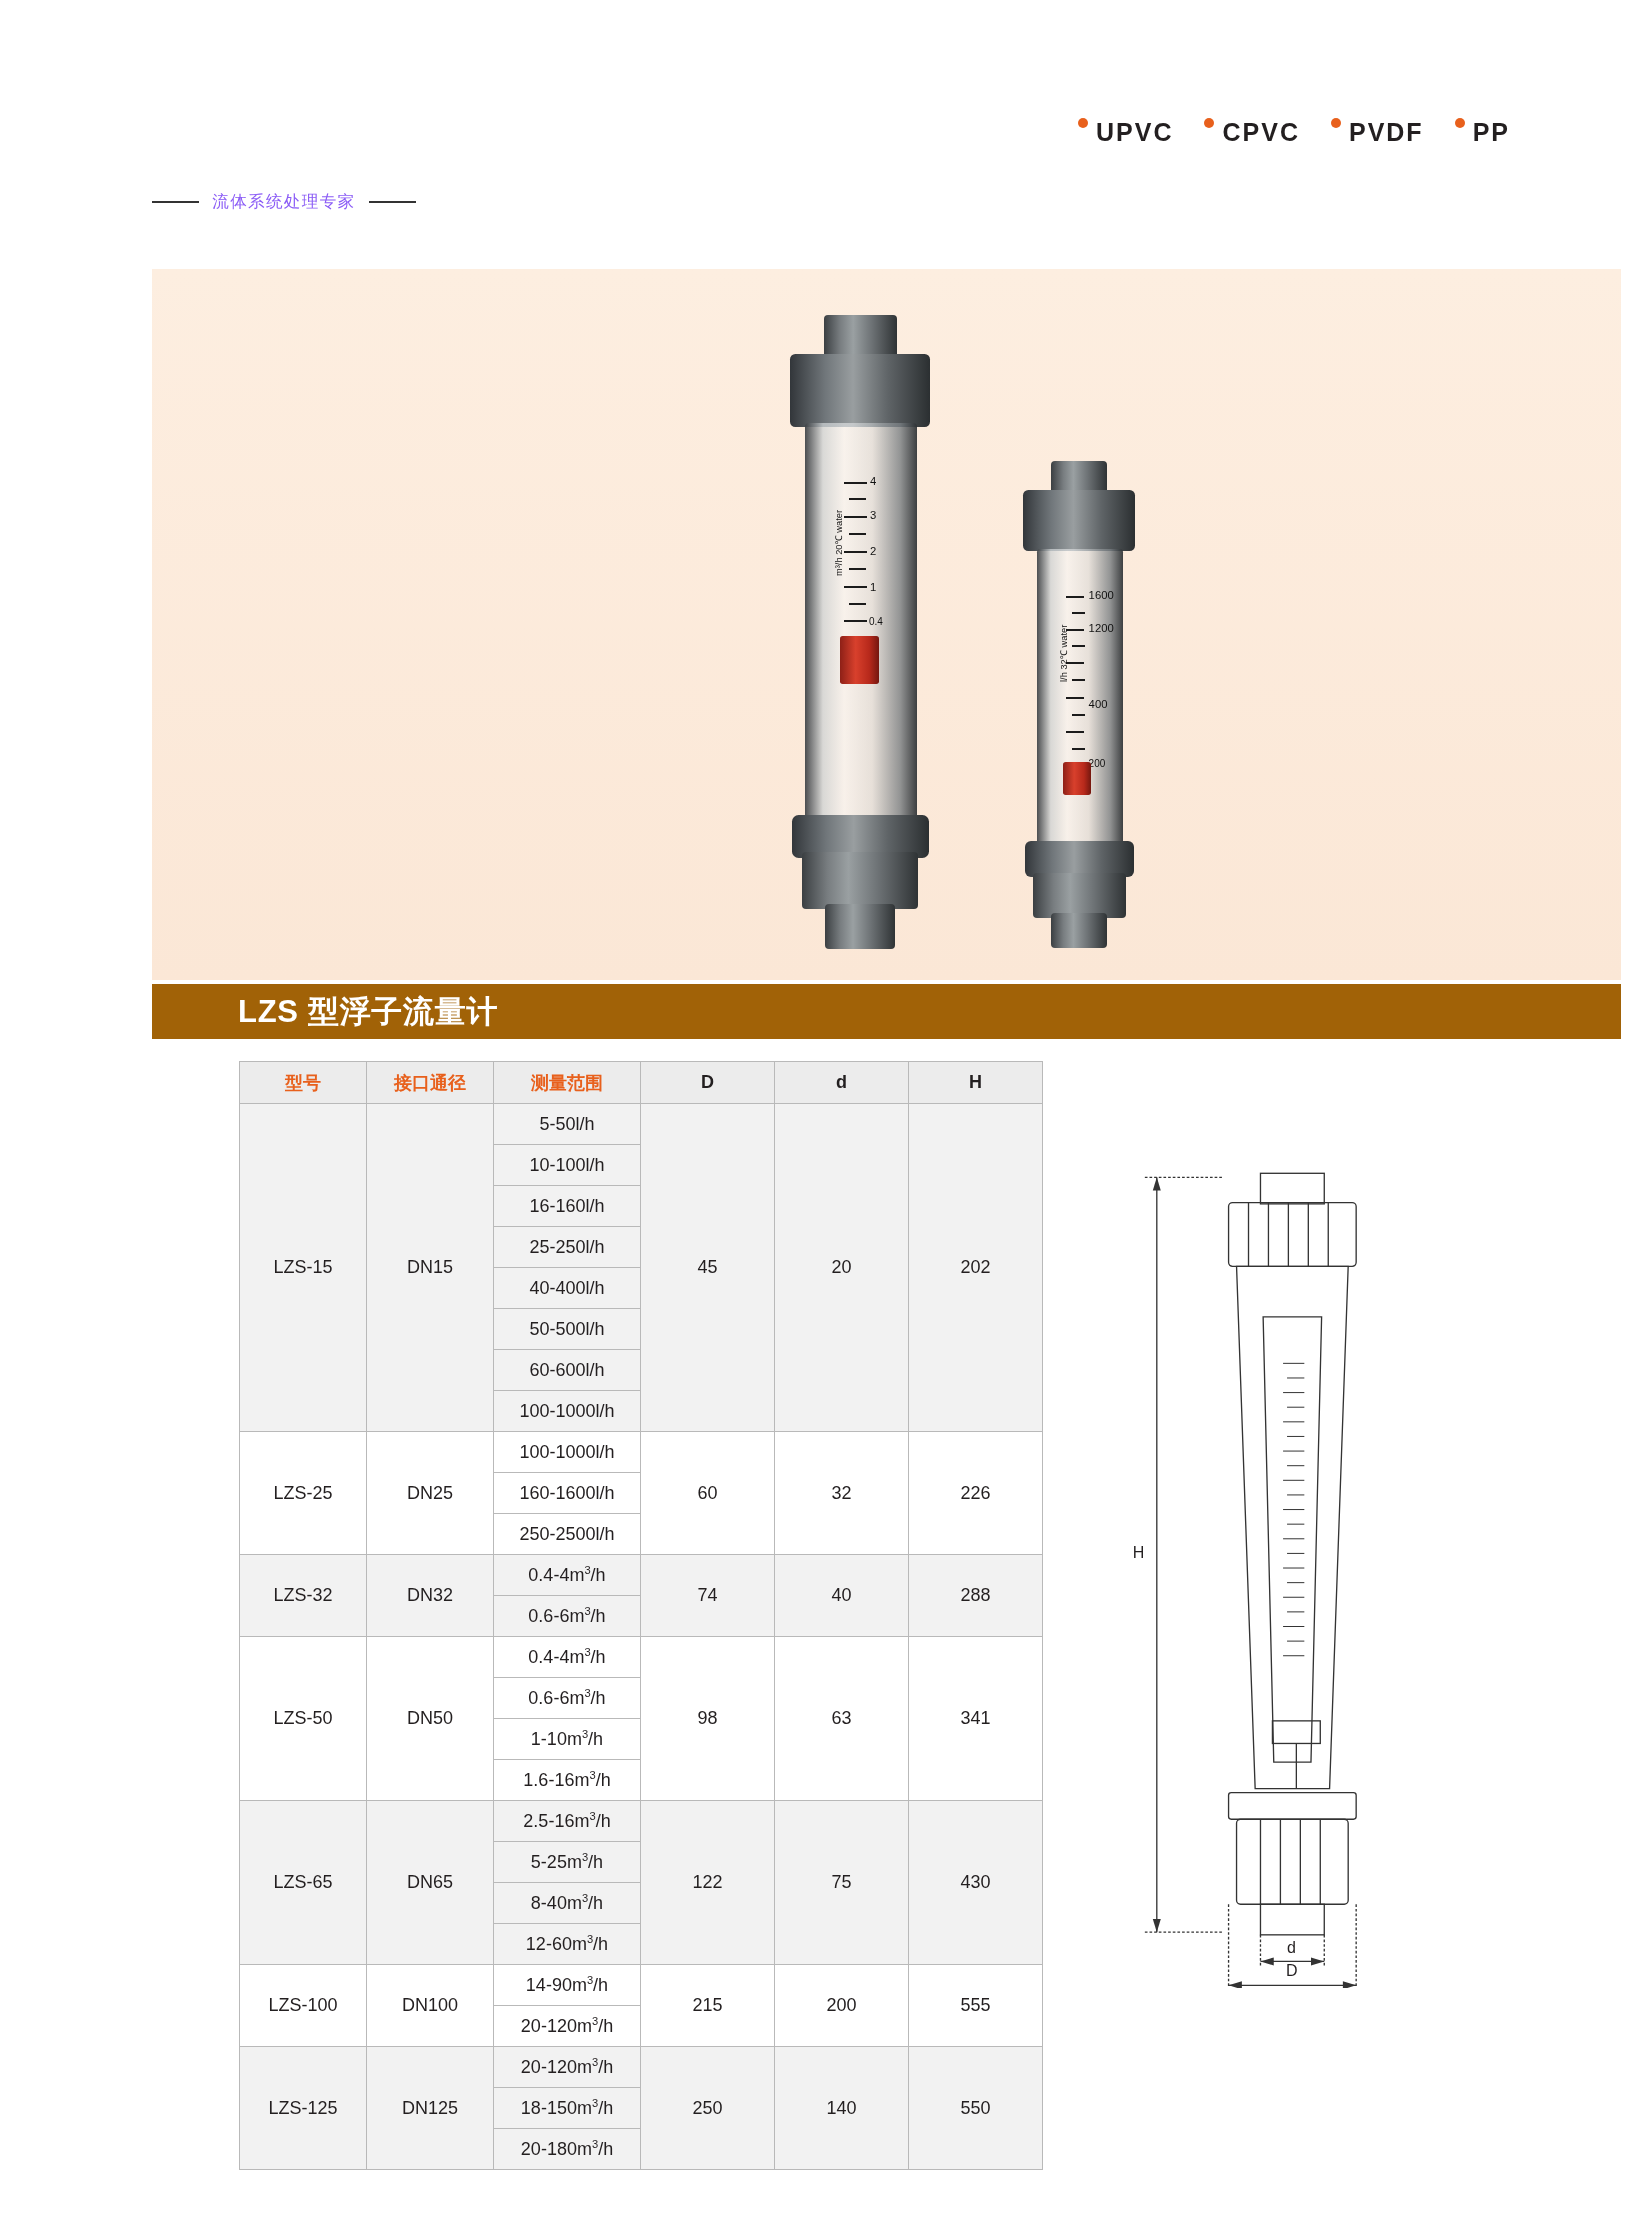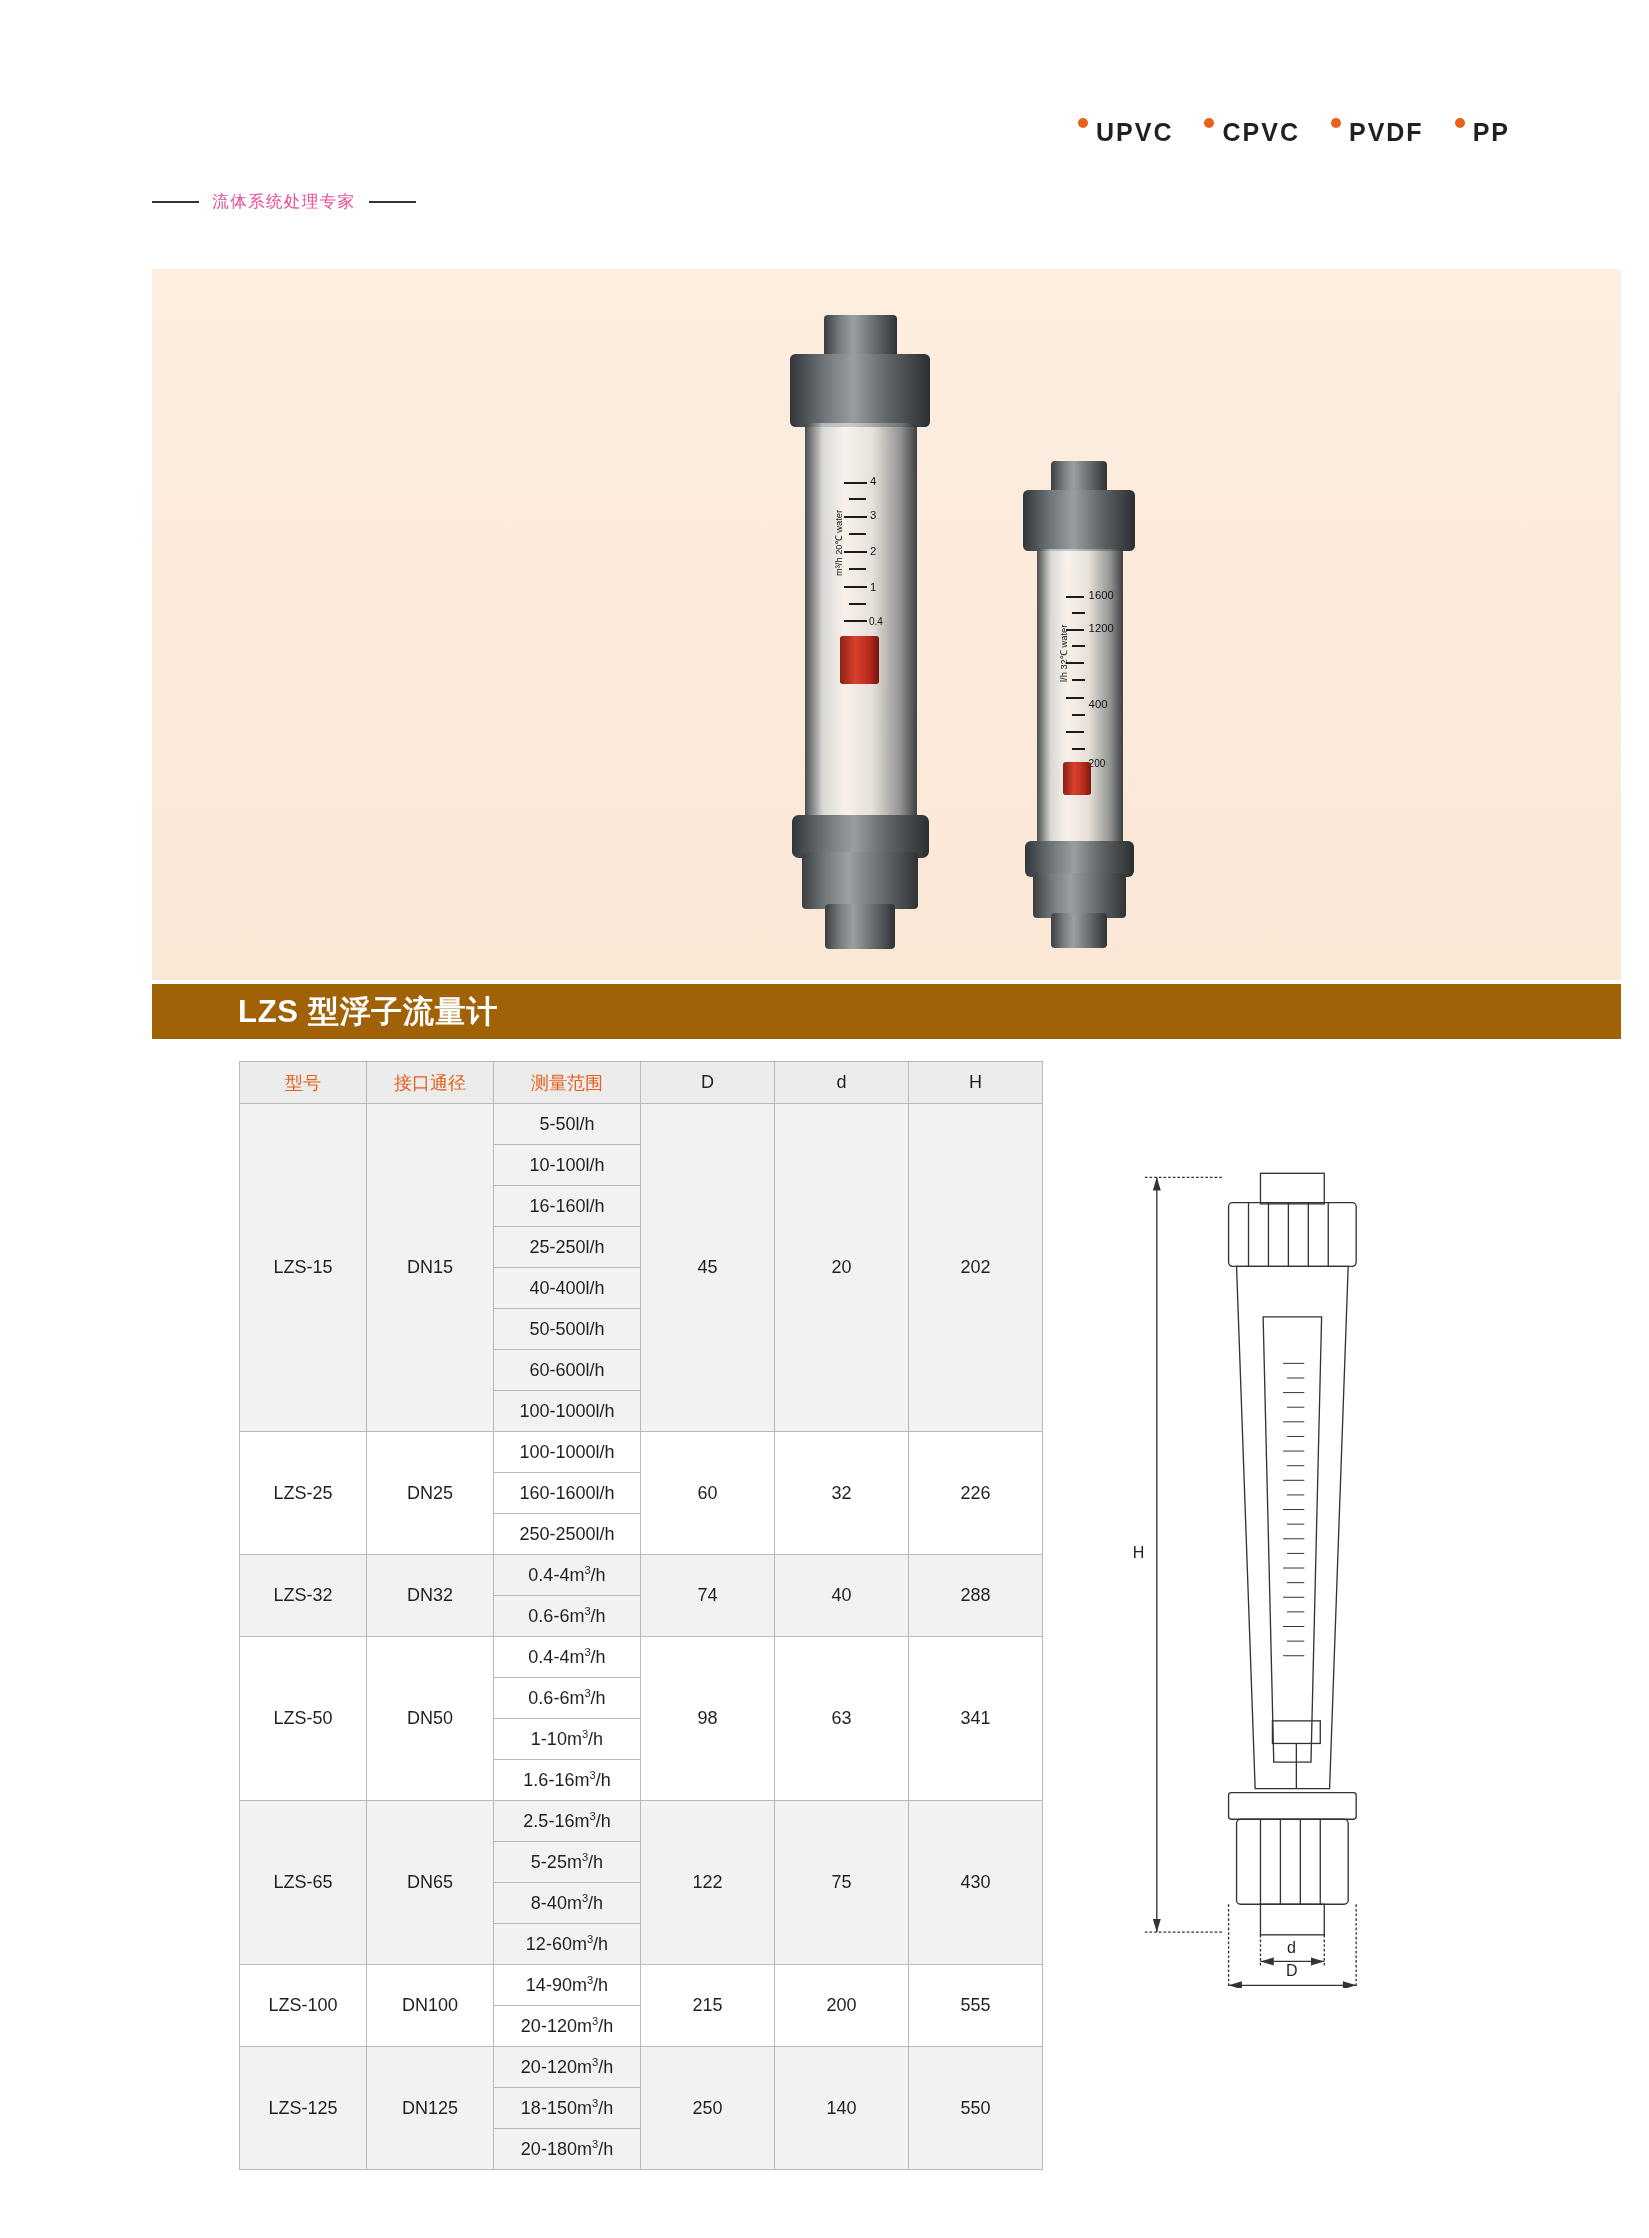--- a/index.html
+++ b/index.html
@@ -43,21 +43,21 @@
   }
 
   .tagline {
     position: absolute;
     top: 191px;
     left: 152px;
     display: flex;
     align-items: center;
     gap: 13.3px;
     font-size: 16.6px;
-    color: #ec4899;
+    color: #8b5cf6;
     letter-spacing: 1.3px;
   }
   .tagline .rule {
     width: 47px;
     height: 1.3px;
     background: #333;
     display: inline-block;
   }
 
   
@@ -146,21 +146,21 @@
   .spec-table td {
     border: 0.7px solid #b9b9b9;
     text-align: center;
     vertical-align: middle;
     padding: 0;
     color: #231f20;
   }
   .spec-table thead th {
     height: 41px;
     background: #ececec;
-    font-weight: normal;
+    font-weight: bold;
     font-size: 18px;
   }
   .spec-table thead th.hi {
     color: #e8601c;
   }
   .spec-table td {
     height: 40px;
   }
   .col-model   { width: 126px; }
   .col-conn    { width: 126px; }

